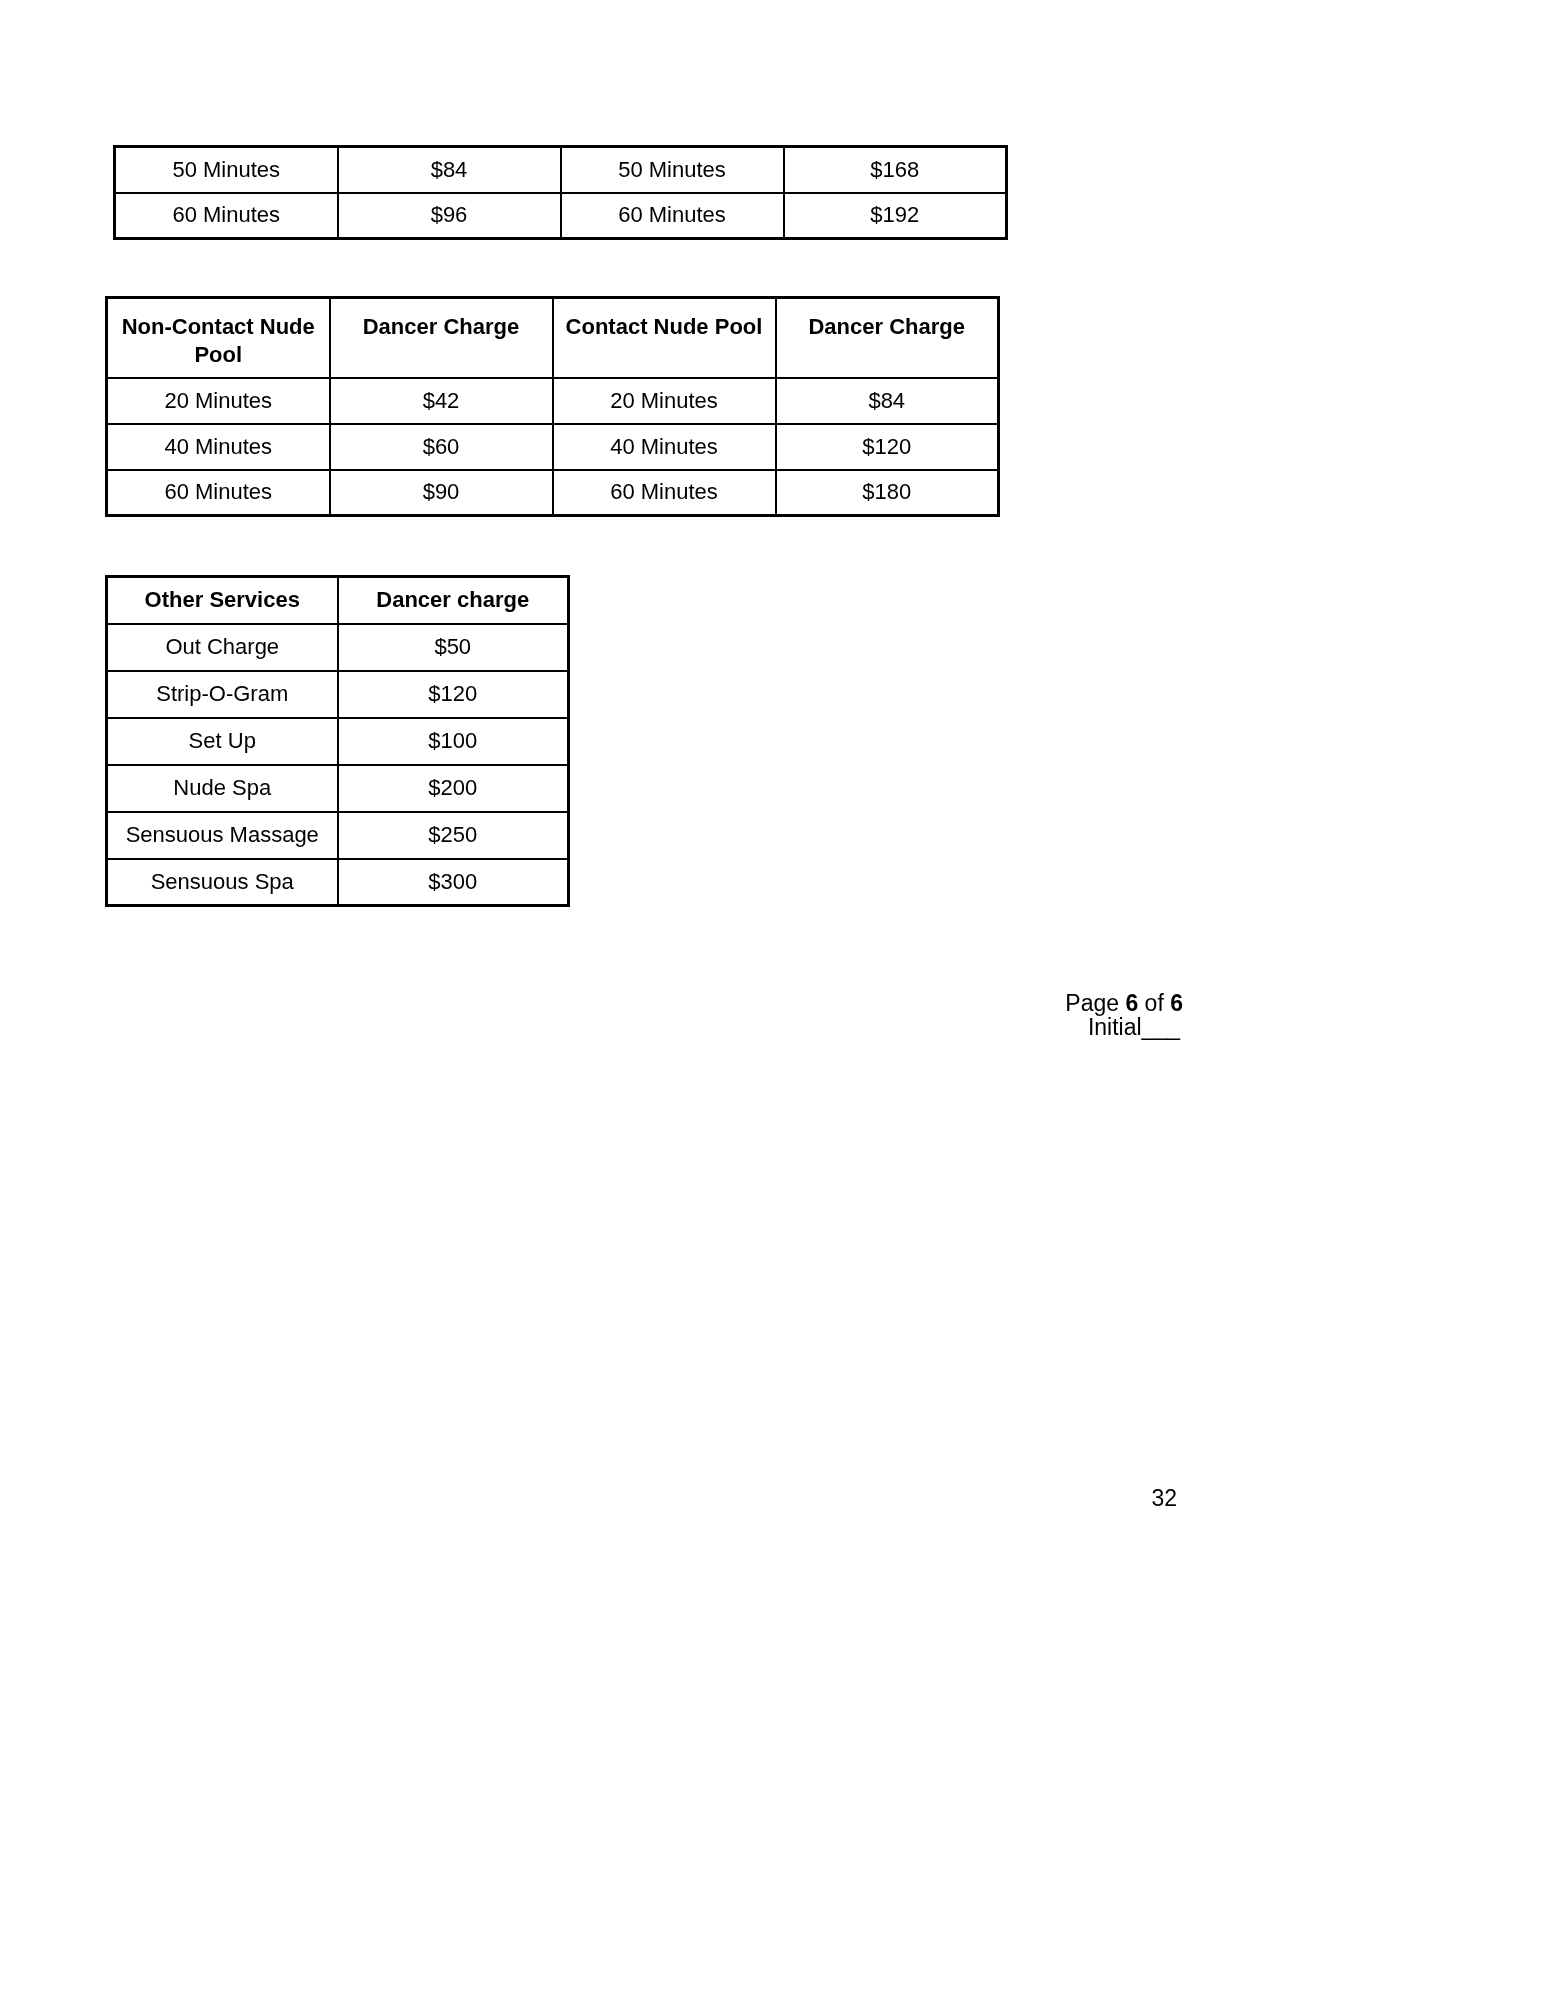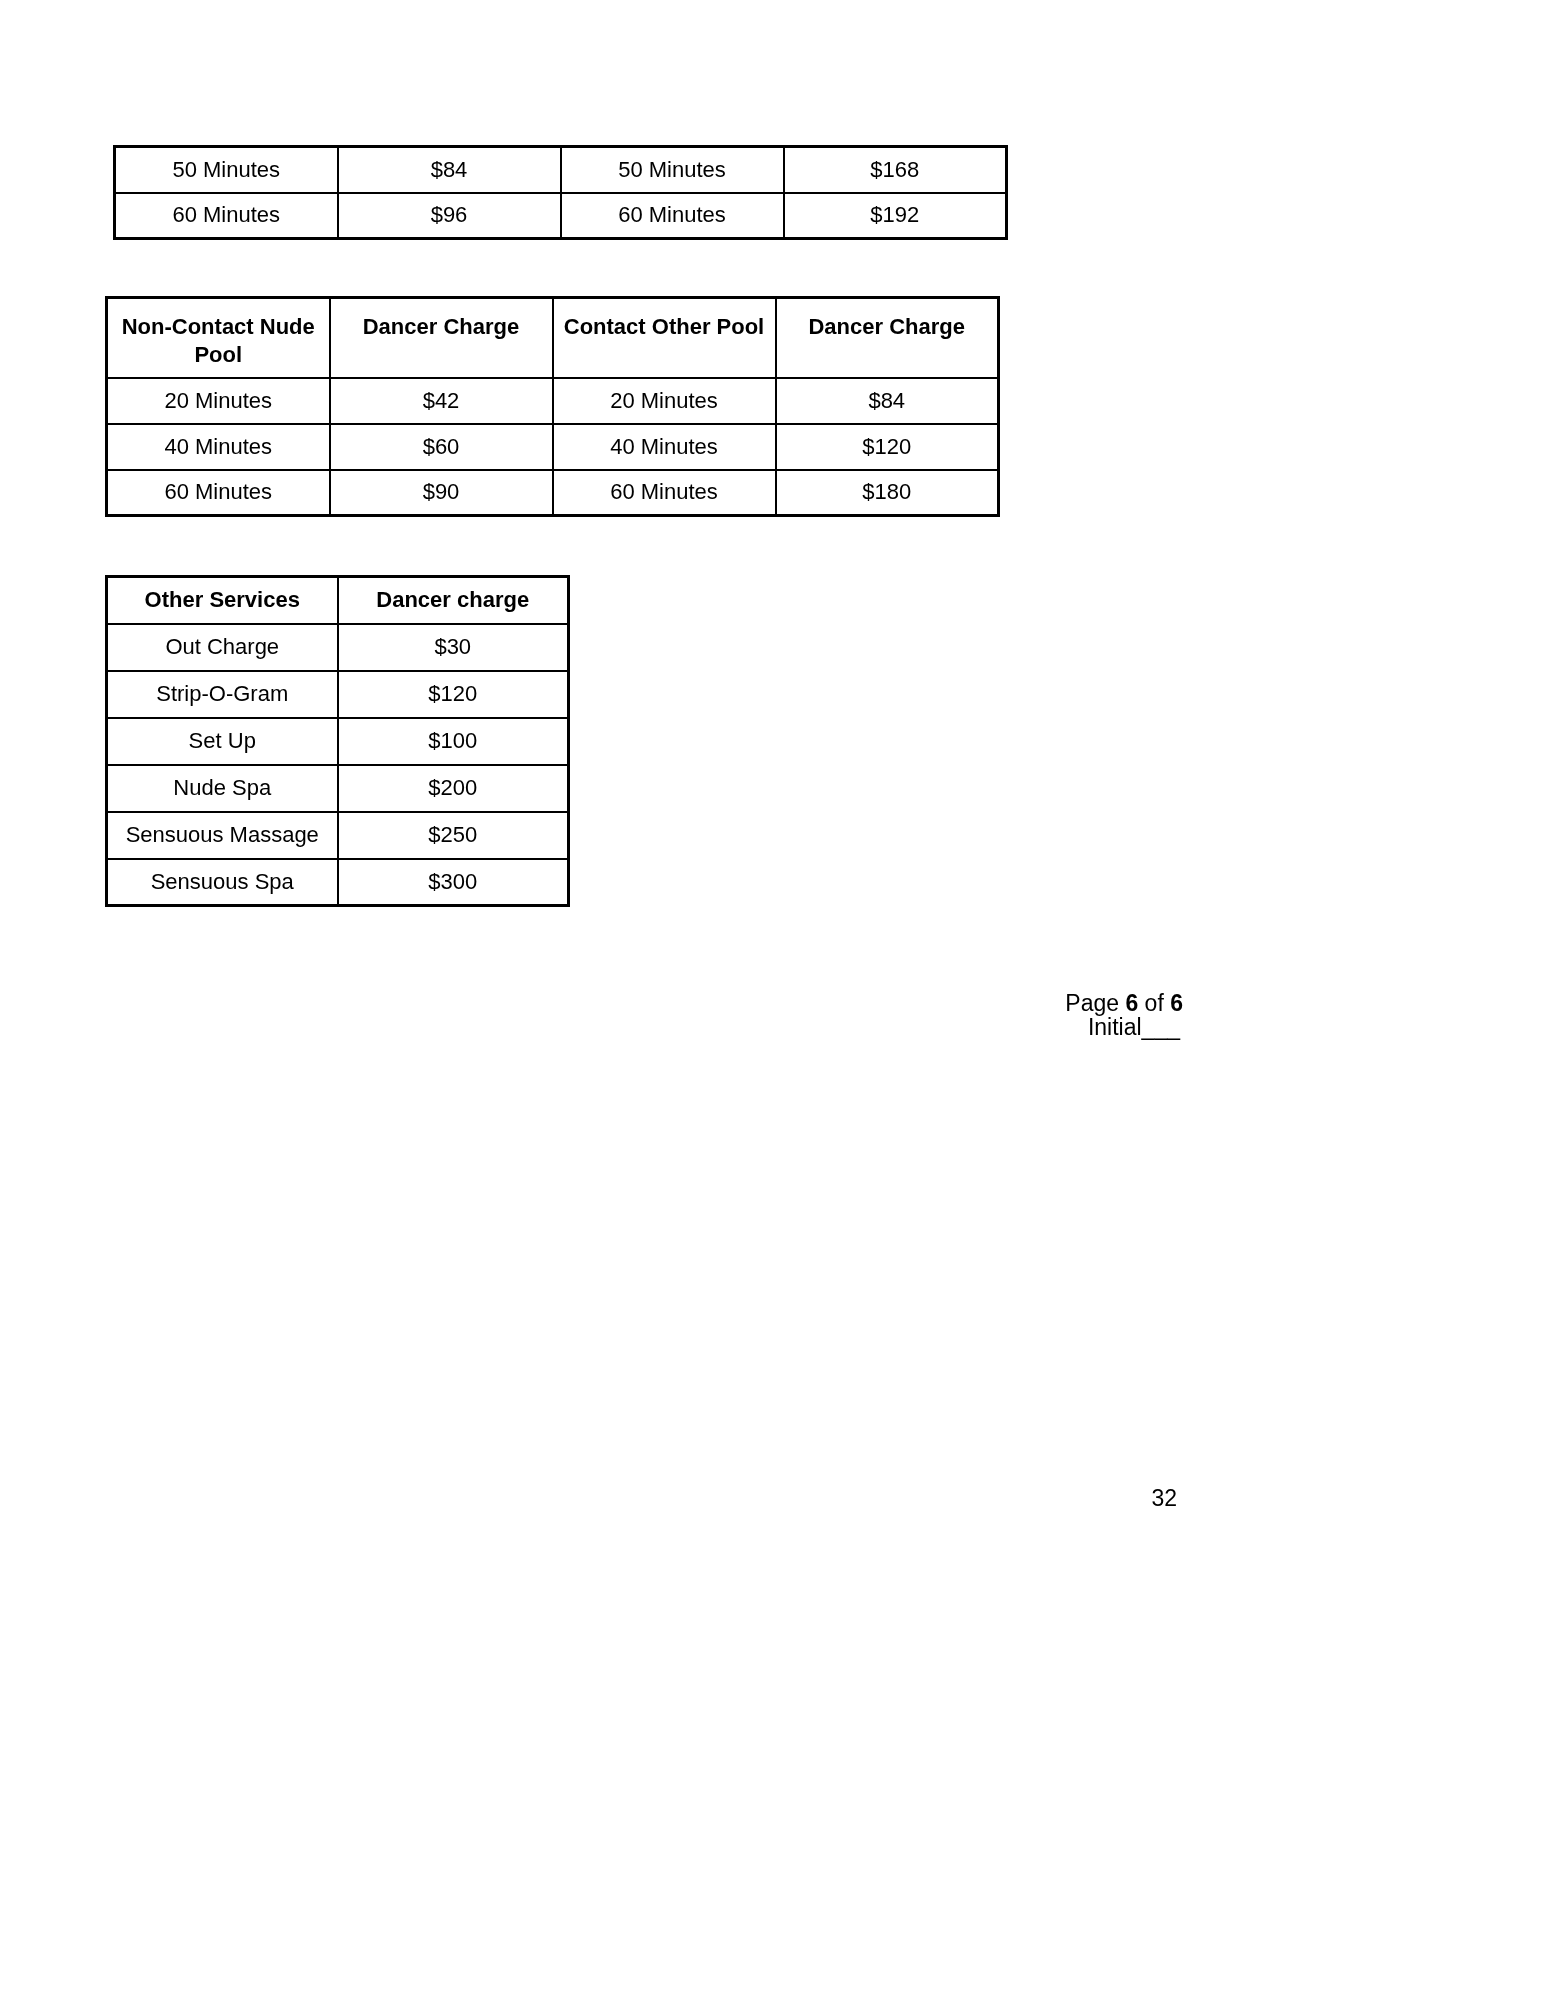--- a/index.html
+++ b/index.html
@@ -106,21 +106,21 @@
     <colgroup>
         <col>
         <col>
         <col>
         <col>
       </colgroup>
     <tbody>
         <tr>
       <th>Non-Contact Nude Pool</th>
       <th>Dancer Charge</th>
-      <th>Contact Other Pool</th>
+      <th>Contact Nude Pool</th>
       <th>Dancer Charge</th>
     </tr>
     <tr>
       <td>20 Minutes</td>
       <td>$42</td>
       <td>20 Minutes</td>
       <td>$84</td>
     </tr>
     <tr>
       <td>40 Minutes</td>
@@ -142,21 +142,21 @@
         <col>
         <col>
       </colgroup>
     <tbody>
         <tr>
       <th>Other Services</th>
       <th>Dancer charge</th>
     </tr>
     <tr>
       <td>Out Charge</td>
-      <td>$30</td>
+      <td>$50</td>
     </tr>
     <tr>
       <td>Strip-O-Gram</td>
       <td>$120</td>
     </tr>
     <tr>
       <td>Set Up</td>
       <td>$100</td>
     </tr>
     <tr>

